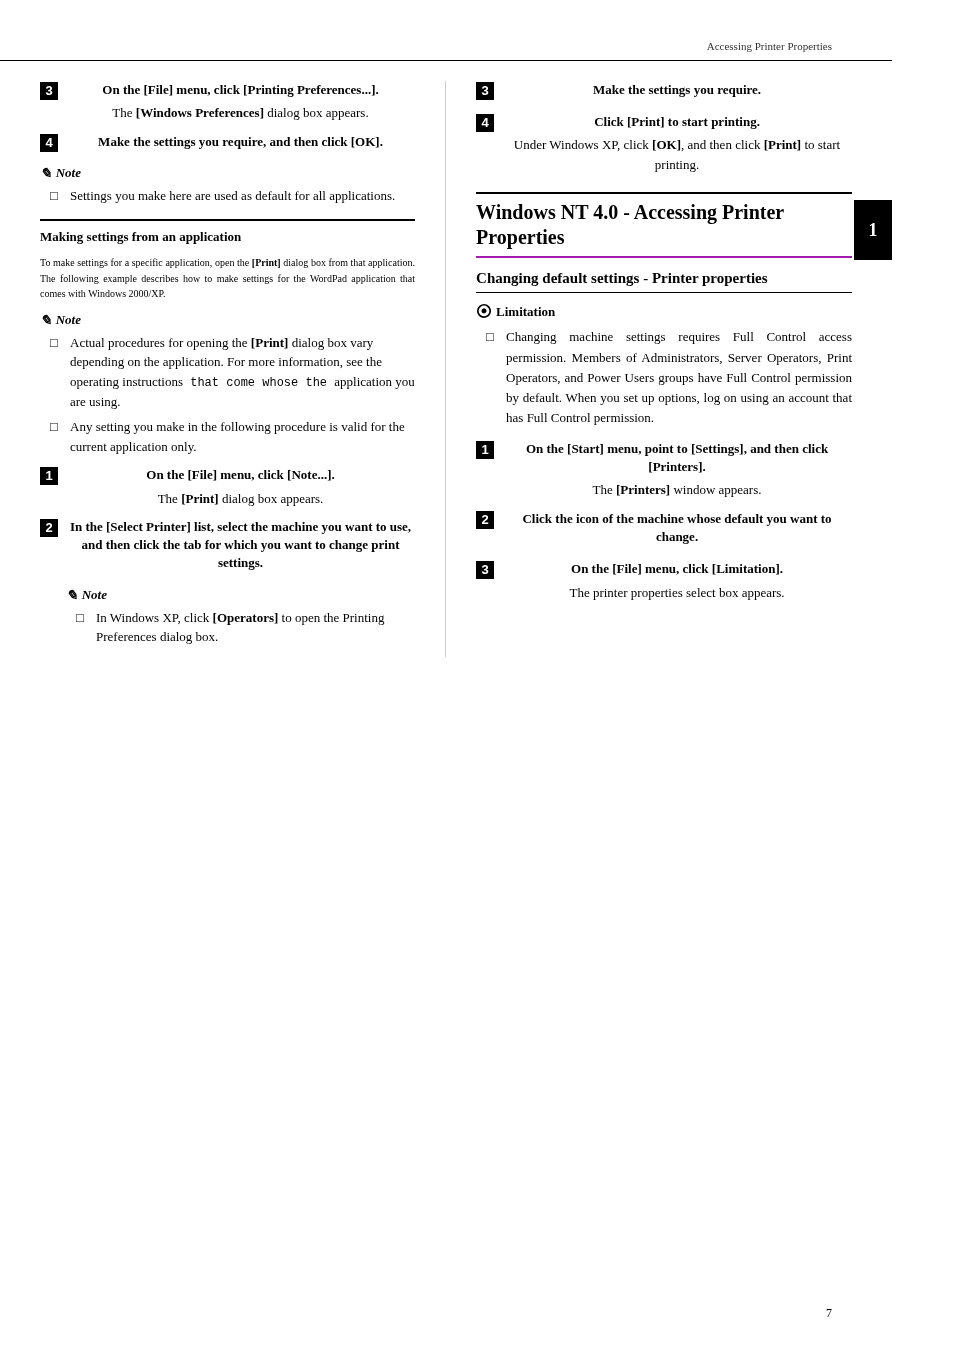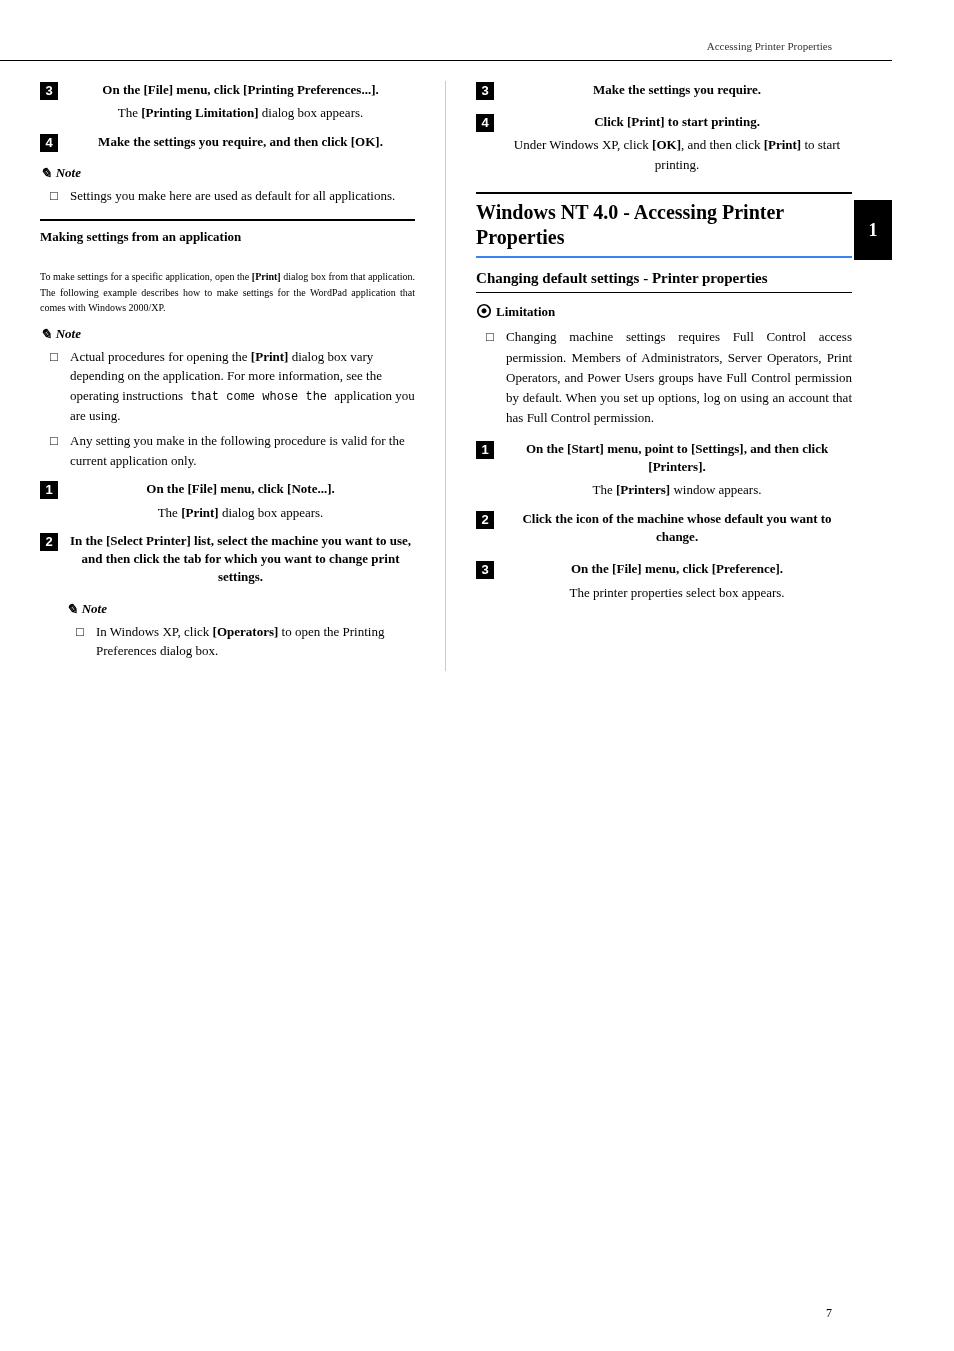--- a/index.html
+++ b/index.html
@@ -144,38 +144,38 @@
     
     .section-divider {
       border: none;
       border-top: 2px solid #000;
       margin: 14px 0 8px 0;
     }
 
     .section-subtitle {
       font-weight: bold;
       font-size: 13px;
-      margin-bottom: 24px;
+      margin-bottom: 10px;
     }
 
     .body-text {
       font-size: 10px;
       line-height: 1.55;
       margin-bottom: 10px;
       text-align: justify;
     }
 
     
     .major-section-title {
       font-size: 20px;
       font-weight: bold;
       line-height: 1.25;
       margin-bottom: 4px;
       border-top: 2px solid #000;
-      border-bottom: 2px solid #3b82f6;
+      border-bottom: 2px solid #a21caf;
       padding: 6px 0;
       margin-top: 0;
     }
 
     
     .subsection-header {
       border-bottom: 1px solid #000;
       padding-bottom: 5px;
       margin-bottom: 10px;
     }
@@ -247,21 +247,21 @@
 
   <div class="content-area">
 
     <div class="left-column">
 
       <div class="step-item">
         <div class="step-num-box">3</div>
         <div class="step-content">
           <p>On the [File] menu, click [Printing Preferences...].</p>
           <span class="step-desc">
-            The <strong>[Printing Limitation]</strong><span> dialog box appears.</span>
+            The <strong>[Windows Preferences]</strong><span> dialog box appears.</span>
           </span>
         </div>
       </div>
 
       <div class="step-item">
         <div class="step-num-box">4</div>
         <div class="step-content">
           <p>Make the settings you require, and then click <strong>[OK]</strong>.</p>
         </div>
       </div>
@@ -382,21 +382,21 @@
       <div class="step-item" style="margin-top:10px;">
         <div class="step-num-box">2</div>
         <div class="step-content">
           <p>Click the icon of the machine whose default you want to change.</p>
         </div>
       </div>
 
       <div class="step-item" style="margin-top:10px;">
         <div class="step-num-box">3</div>
         <div class="step-content">
-          <p>On the [File] menu, click <strong>[Preference]</strong>.</p>
+          <p>On the [File] menu, click <strong>[Limitation]</strong>.</p>
           <span class="step-desc">The printer properties select box appears.</span>
         </div>
       </div>
 
     </div>
 
   </div>
 
   <div class="page-number">7</div>
 

